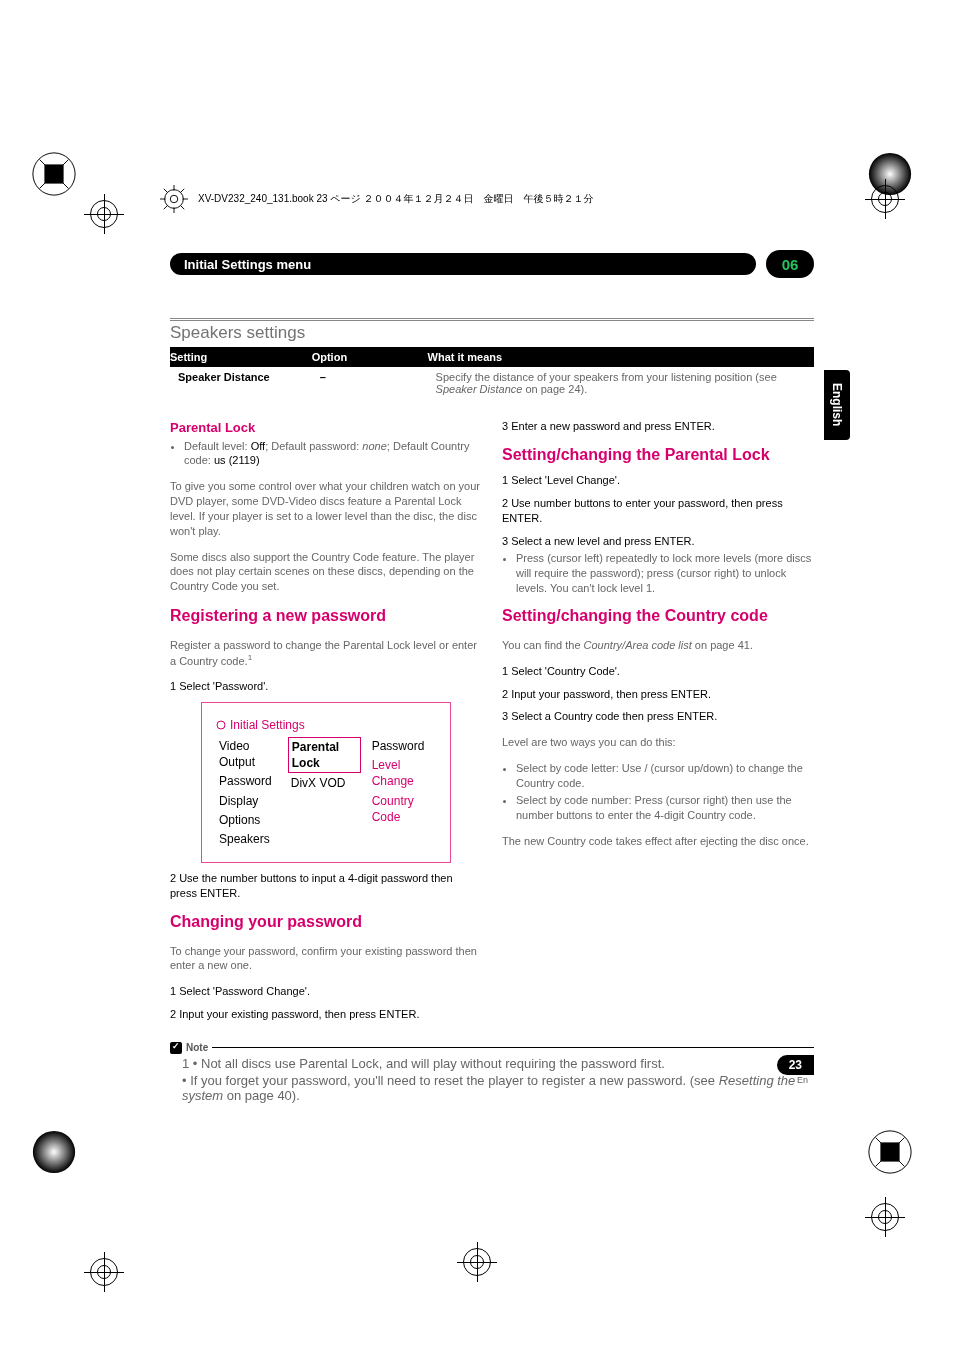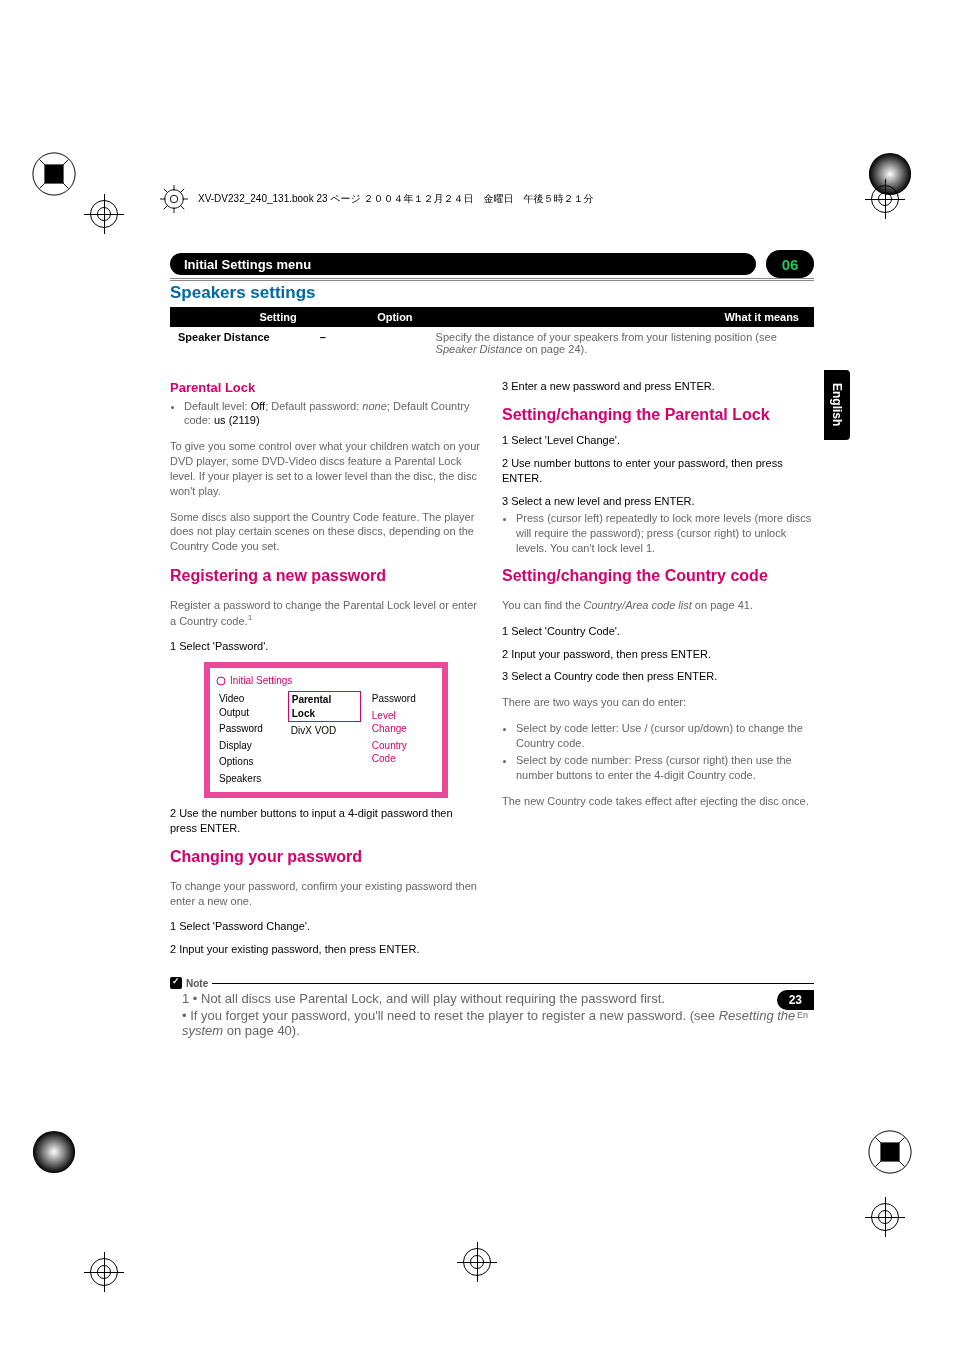--- a/index.html
+++ b/index.html
@@ -14,38 +14,38 @@
 .reg.br{bottom:95px;right:55px}
 .printmark{position:absolute;width:48px;height:48px}
 .printmark svg{width:100%;height:100%}
 .pm-tl{top:150px;left:30px}
 .pm-tr{top:150px;right:40px}
 .pm-bl{bottom:150px;left:30px}
 .pm-br{bottom:150px;right:40px}
 .bookline{position:absolute;top:185px;left:160px;right:150px;display:flex;align-items:center;gap:10px;font-size:10px;color:#000}
 .gear{width:28px;height:28px}
 .content{position:absolute;top:250px;left:170px;right:140px}
-.hdr{display:flex;align-items:center;gap:10px;}
+.hdr{display:flex;align-items:center;gap:10px;margin-bottom:40px}
 .hdr-bar{flex:1;height:22px;background:#000;color:#fff;border-radius:11px;display:flex;align-items:center;padding:0 14px;font-weight:bold;font-size:13px}
 .hdr-num{width:48px;height:28px;background:#000;color:#22c55e;border-radius:14px;display:flex;align-items:center;justify-content:center;font-weight:bold;font-size:15px}
 .eng-tab{position:absolute;right:-36px;top:120px;width:26px;height:70px;background:#000;color:#fff;writing-mode:vertical-rl;text-align:center;font-weight:bold;font-size:12px;border-radius:0 4px 4px 0;display:flex;align-items:center;justify-content:center}
-h2{color:#0369a1;font-size:17px;margin:1px 0 4px 0;font-weight:bold}
+h2{color:#737373;font-size:17px;margin:1px 0 4px 0;font-weight:normal}
 .h2underline{height:3px;background:linear-gradient(#888,#888) 0 0/100% 1px no-repeat,linear-gradient(#888,#888) 0 100%/100% 1px no-repeat;margin-bottom:2px}
 table.t{width:100%;border-collapse:collapse;font-size:11px;margin-bottom:12px}
-table.t th{background:#000;color:#fff;text-align:right;padding:4px 15px;font-weight:bold}
+table.t th{background:#000;color:#fff;text-align:left;padding:4px 0;font-weight:bold}
 table.t td{padding:4px 8px;vertical-align:top;color:#666}
 table.t td.s{font-weight:bold;color:#000}
 .cols{display:flex;gap:20px}
 .col{flex:1;font-size:11px;line-height:1.35;color:#666}
 h3{color:#d6006c;font-size:13px;margin:8px 0 2px 0;font-weight:bold}
 h4{color:#d6006c;font-size:16px;margin:10px 0 2px 0;font-weight:bold}
 .strong{color:#000;font-weight:normal}
 .step{color:#000;font-weight:normal;margin:8px 0 2px 0}
 .sup{font-size:8px;vertical-align:super}
-.ss{border:6px solid #ec4899;width:220px;margin:8px auto;padding:6px;font-size:10px}
+.ss{border:1px solid #ec4899;width:220px;margin:8px auto;padding:14px;font-size:12px}
 .ss-title{display:flex;align-items:center;gap:4px;color:#d6006c;margin-bottom:4px}
 .ss-grid{display:flex;gap:8px}
 .ss-col{display:flex;flex-direction:column;gap:1px}
 .ss-col div{padding:1px 3px}
 .ss-sel{border:1px solid #d6006c;color:#000;font-weight:bold}
 .ss-act{color:#d6006c}
 ul.b{margin:2px 0 2px 14px;padding:0}
 ul.b li{margin:2px 0}
 .notehdr{display:flex;align-items:center;gap:4px;font-weight:bold;font-size:10px;margin-top:18px}
 .notehdr .ico{width:12px;height:12px;background:#000;border-radius:2px;position:relative}
@@ -214,21 +214,21 @@
         <div class="step">3    Select a new level and press ENTER.</div>
         <ul class="b">
           <li>Press  (cursor left) repeatedly to lock more levels (more discs will require the password); press  (cursor right) to unlock levels. You can't lock level 1.</li>
         </ul>
 
         <h4>Setting/changing the Country code</h4>
         <p><span>You can find the </span><i>Country/Area code list</i><span> on page 41.</span></p>
         <div class="step">1    Select 'Country Code'.</div>
         <div class="step">2    Input your password, then press ENTER.</div>
         <div class="step">3    Select a Country code then press ENTER.</div>
-        <p>There are two ways you can do enter:</p>
+        <p>Level are two ways you can do this:</p>
         <ul class="b">
           <li>Select by code letter: Use / (cursor up/down) to change the Country code.</li>
           <li>Select by code number: Press  (cursor right) then use the number buttons to enter the 4-digit Country code.</li>
         </ul>
         <p>The new Country code takes effect after ejecting the disc once.</p>
       </div>
     </div>
 
     <div class="notehdr">
       <div class="ico"></div>

